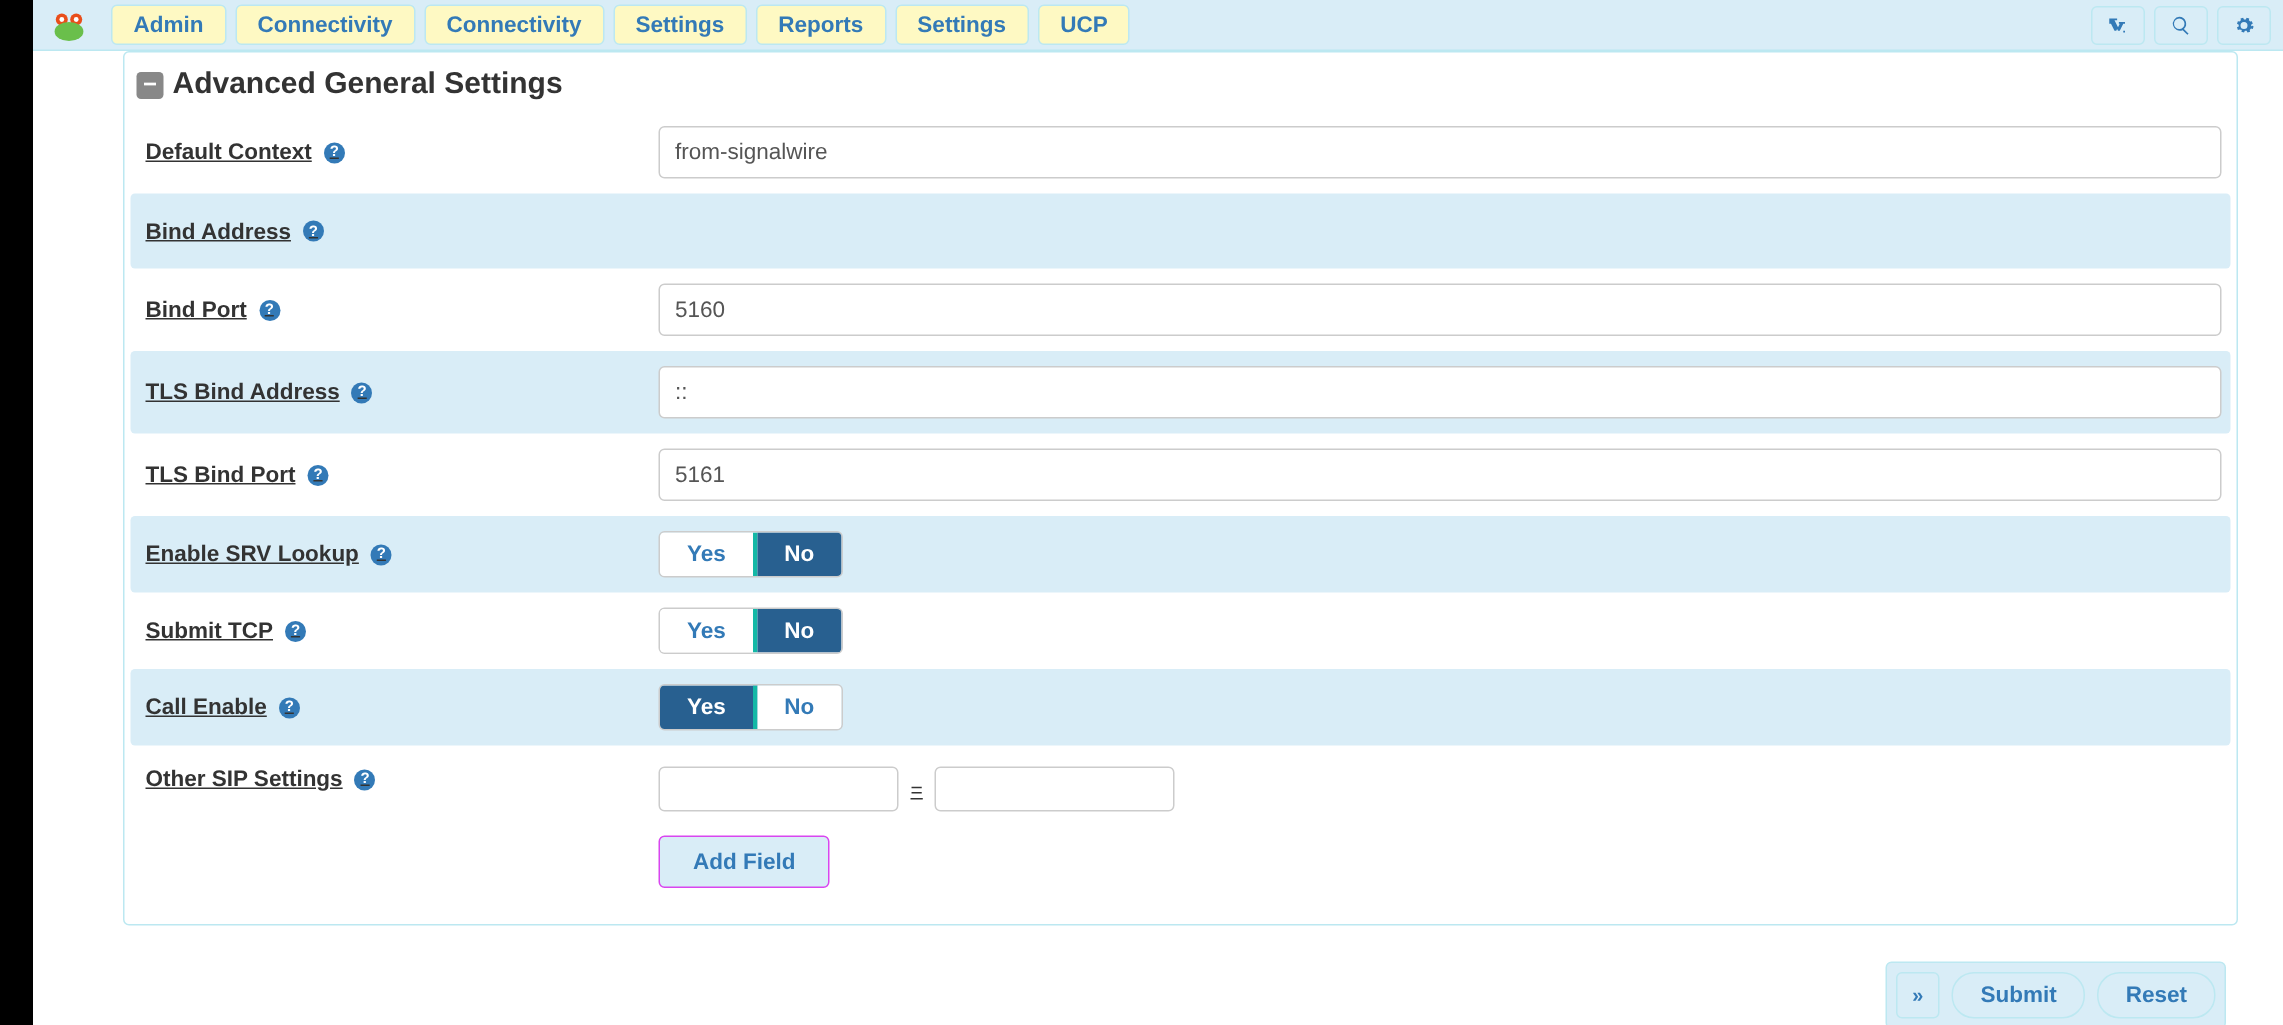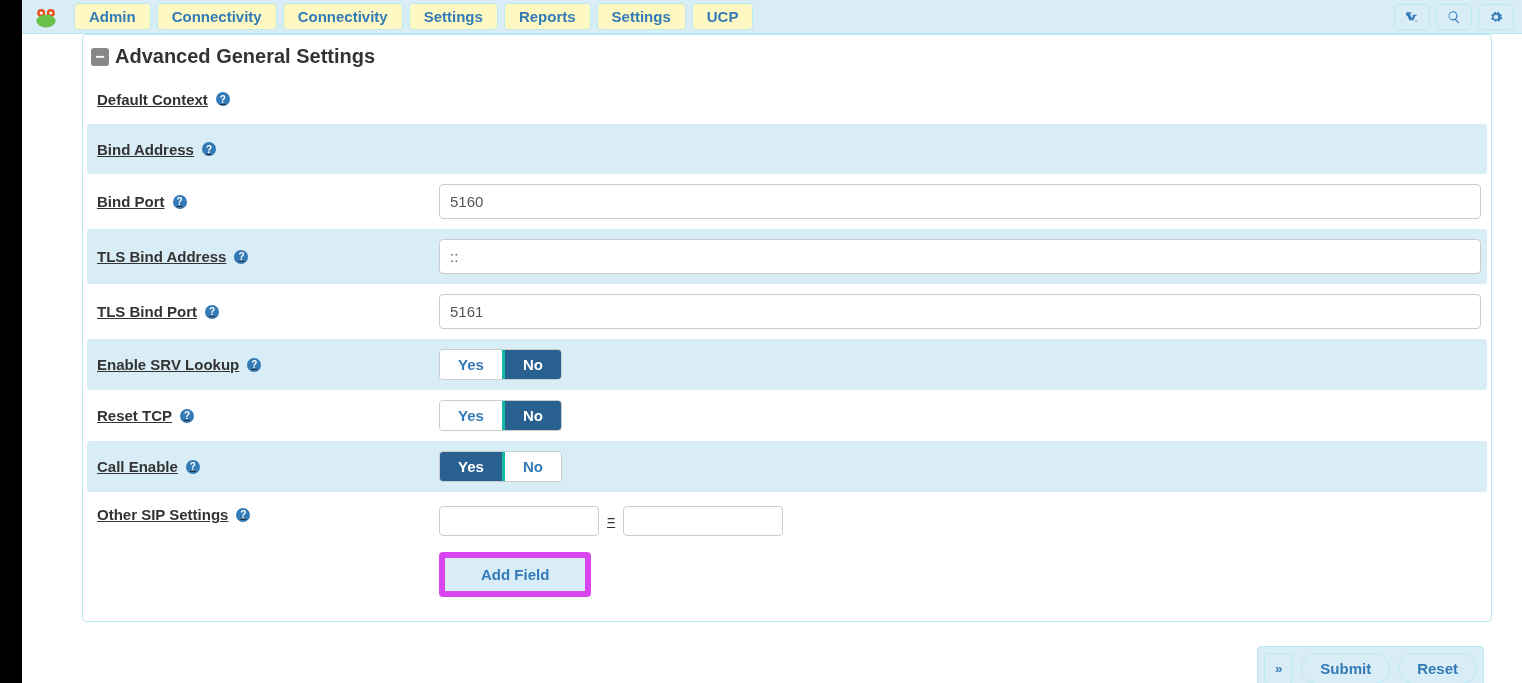--- a/index.html
+++ b/index.html
@@ -164,22 +164,22 @@
     .kv-input {
       width: 160px;
       padding: 6px 8px;
       border: 1px solid #ccc;
       border-radius: 4px;
       font-size: 14px;
     }
     .eq-sign { font-size: 14px; color: #333; }
     .add-field-btn {
       margin-top: 16px;
-      padding: 8px 36px;
-      border: 6px solid #d946ef;
+      padding: 8px 22px;
+      border: 1px solid #d946ef;
       border-radius: 4px;
       background: #d9edf7;
       color: #337ab7;
       font-weight: 600;
       font-size: 15px;
       cursor: pointer;
     }
     .other-settings-row { align-items: flex-start; padding-top: 14px; padding-bottom: 20px; }
 
     .action-bar {
@@ -264,20 +264,23 @@
       <div class="section-title">
         <span class="collapse-icon">−</span>
         <span>Advanced General Settings</span>
       </div>
 
       <div class="form-row">
         <div class="form-label">
           <span>Default Context</span>
           <span class="help-icon">?</span>
         </div>
+        <div class="form-control-wrap">
+          <input class="text-input" value="from-signalwire" style="">
+        </div>
       </div>
 
       <div class="form-row alt">
         <div class="form-label">
           <span>Bind Address</span>
           <span class="help-icon">?</span>
         </div>
       </div>
 
       <div class="form-row">
@@ -318,21 +321,21 @@
         <div class="form-control-wrap">
           <div class="btn-group">
             <button class="btn-toggle">Yes</button>
             <button class="btn-toggle active">No</button>
           </div>
         </div>
       </div>
 
       <div class="form-row">
         <div class="form-label">
-          <span>Reset TCP</span>
+          <span>Submit TCP</span>
           <span class="help-icon">?</span>
         </div>
         <div class="form-control-wrap">
           <div class="btn-group">
             <button class="btn-toggle">Yes</button>
             <button class="btn-toggle active">No</button>
           </div>
         </div>
       </div>
 

